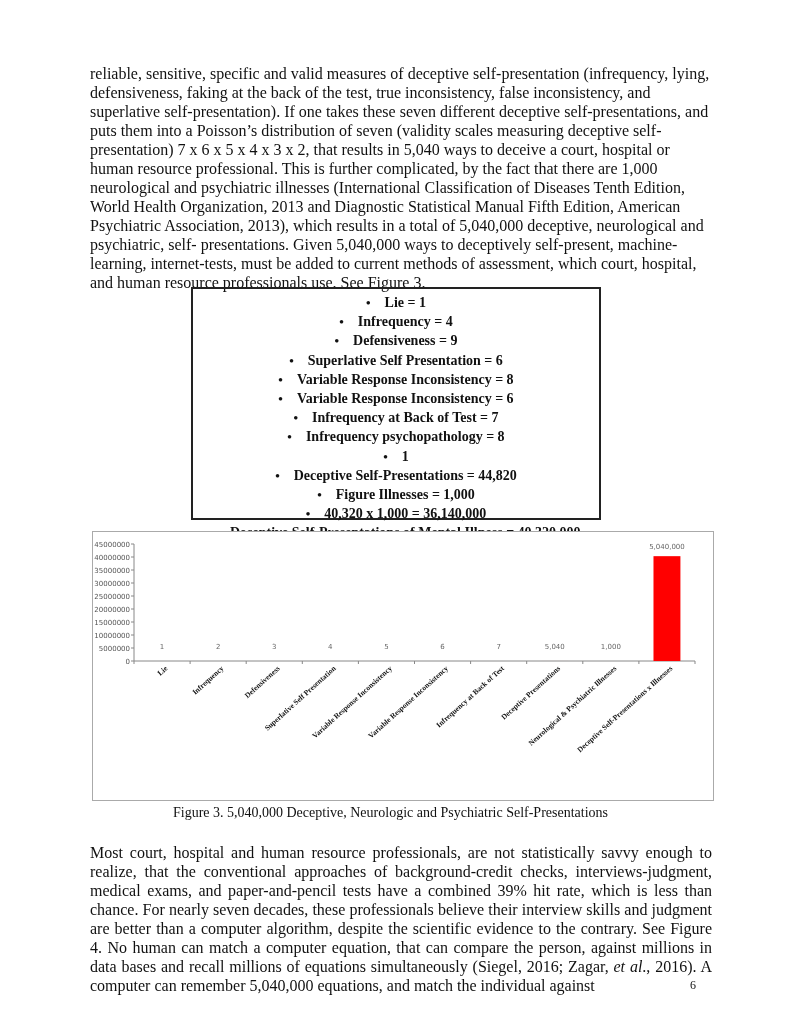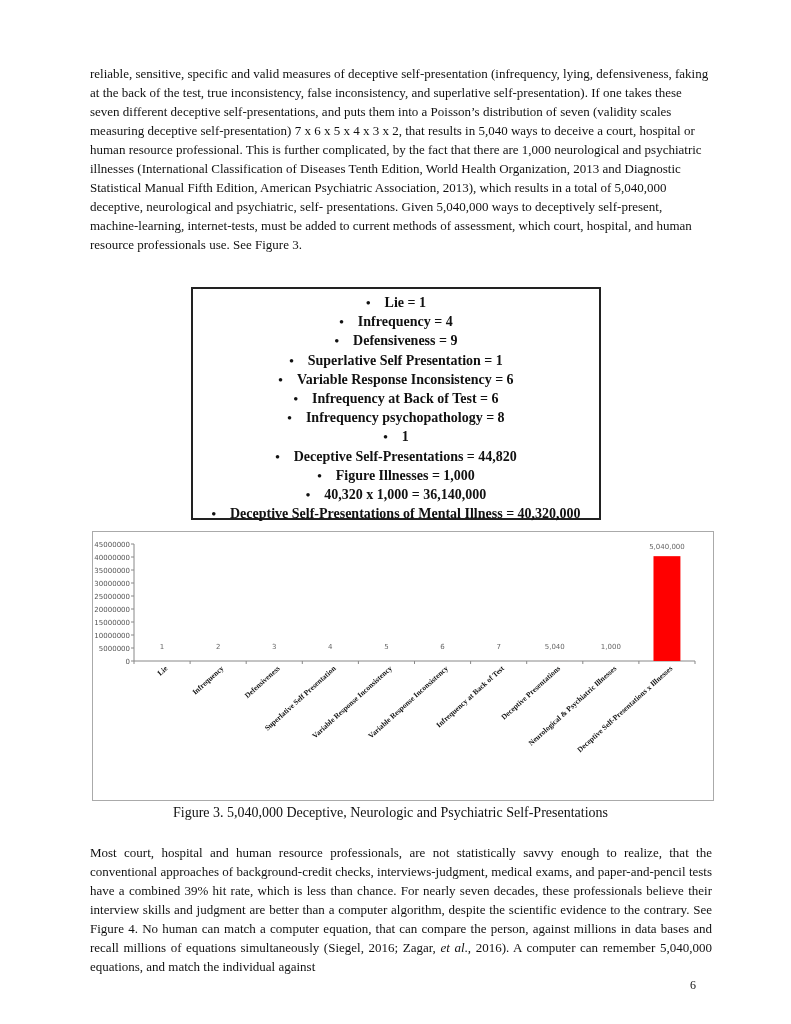--- a/index.html
+++ b/index.html
@@ -1,18 +1,18 @@
 <!DOCTYPE html>
 <html><head>
 <meta charset="utf-8">
 <style>
   html, body { margin: 0; padding: 0; background: #fff; }
   body { width: 791px; height: 1024px; position: relative; overflow: hidden;
          font-family: "Liberation Serif", serif; color: #111; }
-  .para { position: absolute; left: 90px; width: 622px; font-size: 13px; line-height: 19px; margin: 0; }
+  .para { position: absolute; left: 90px; width: 622px; font-size: 16px; line-height: 19px; margin: 0; }
   #p1 { top: 64px; }
   #p2 { top: 843px; text-align: justify; }
   .listbox { position: absolute; left: 191px; top: 287px; width: 410px; height: 233px;
              border: 2px solid #222; box-sizing: border-box; }
   .listbox ul { list-style: none; margin: 0; padding: 4px 0 0 0; }
   .listbox li { text-align: center; font-weight: bold; font-size: 14px; line-height: 19.2px; }
   .listbox li .bullet { display: inline-block; margin-right: 14px; font-size: 13px; }
   .chartframe { position: absolute; left: 92px; top: 531px; width: 622px; height: 270px;
                 border: 1.5px solid #aaa; box-sizing: border-box; background: #fff; }
   .chartframe svg { position: absolute; left: 0; top: 0; }
@@ -25,23 +25,24 @@
 </head>
 <body>
 
 <p class="para" id="p1">reliable, sensitive, specific and valid measures of deceptive self-presentation (infrequency, lying, defensiveness, faking at the back of the test, true inconsistency, false inconsistency, and superlative self-presentation). If one takes these seven different deceptive self-presentations, and puts them into a Poisson’s distribution of seven (validity scales measuring deceptive self-presentation) 7 x 6 x 5 x 4 x 3 x 2, that results in 5,040 ways to deceive a court, hospital or human resource professional. This is further complicated, by the fact that there are 1,000 neurological and psychiatric illnesses (International Classification of Diseases Tenth Edition, World Health Organization, 2013 and Diagnostic Statistical Manual Fifth Edition, American Psychiatric Association, 2013), which results in a total of 5,040,000 deceptive, neurological and psychiatric, self- presentations. Given 5,040,000 ways to deceptively self-present, machine-learning, internet-tests, must be added to current methods of assessment, which court, hospital, and human resource professionals use. See Figure 3.</p>
 
 <div class="listbox">
   <ul id="bullet-list">
       <li><span class="bullet">•</span><span>Lie = 1</span></li>
       <li><span class="bullet">•</span><span>Infrequency = 4</span></li>
       <li><span class="bullet">•</span><span>Defensiveness = 9</span></li>
-      <li><span class="bullet">•</span><span>Superlative Self Presentation = 1</span></li>
+      <li><span class="bullet">•</span><span>Superlative Self Presentation = 6</span></li>
+      <li><span class="bullet">•</span><span>Variable Response Inconsistency = 8</span></li>
       <li><span class="bullet">•</span><span>Variable Response Inconsistency = 6</span></li>
-      <li><span class="bullet">•</span><span>Infrequency at Back of Test = 6</span></li>
+      <li><span class="bullet">•</span><span>Infrequency at Back of Test = 7</span></li>
       <li><span class="bullet">•</span><span>Infrequency psychopathology = 8</span></li>
       <li><span class="bullet">•</span><span>1</span></li>
       <li><span class="bullet">•</span><span>Deceptive Self-Presentations = 44,820</span></li>
       <li><span class="bullet">•</span><span>Figure Illnesses = 1,000</span></li>
       <li><span class="bullet">•</span><span>40,320 x 1,000 = 36,140,000</span></li>
       <li><span class="bullet">•</span><span>Deceptive Self-Presentations of Mental Illness = 40,320,000</span></li>
     </ul>
 </div>
 
 <div class="chartframe">

